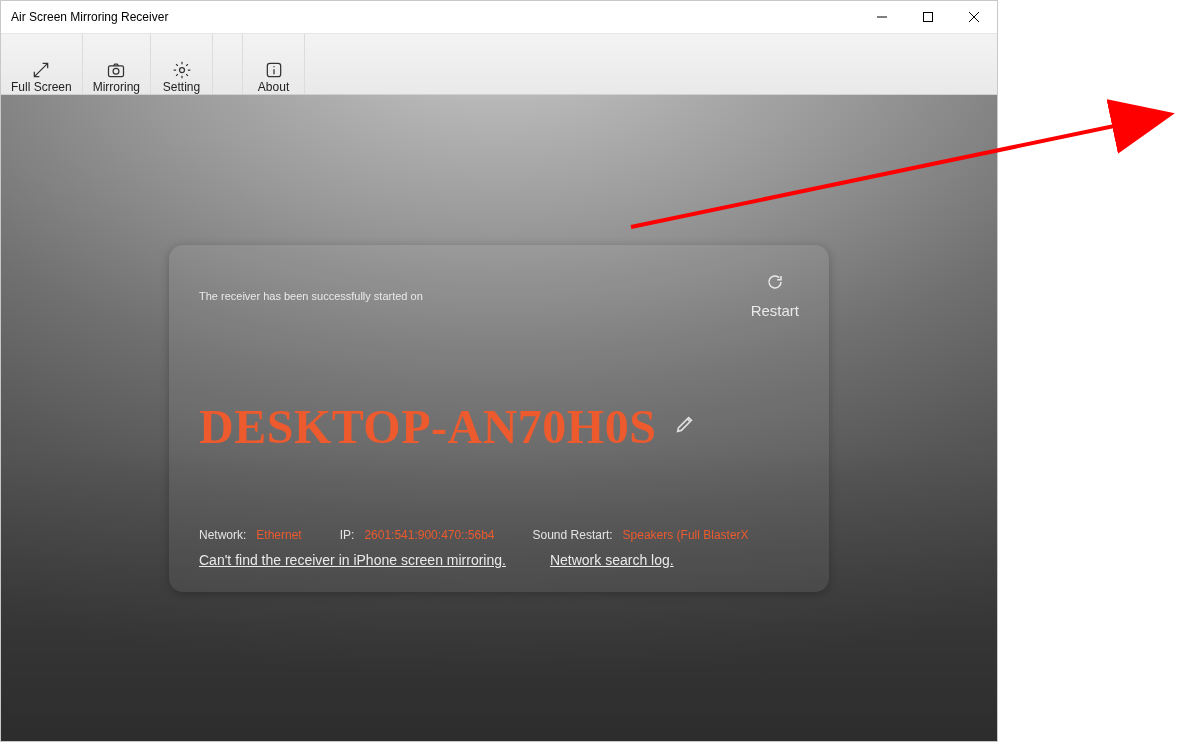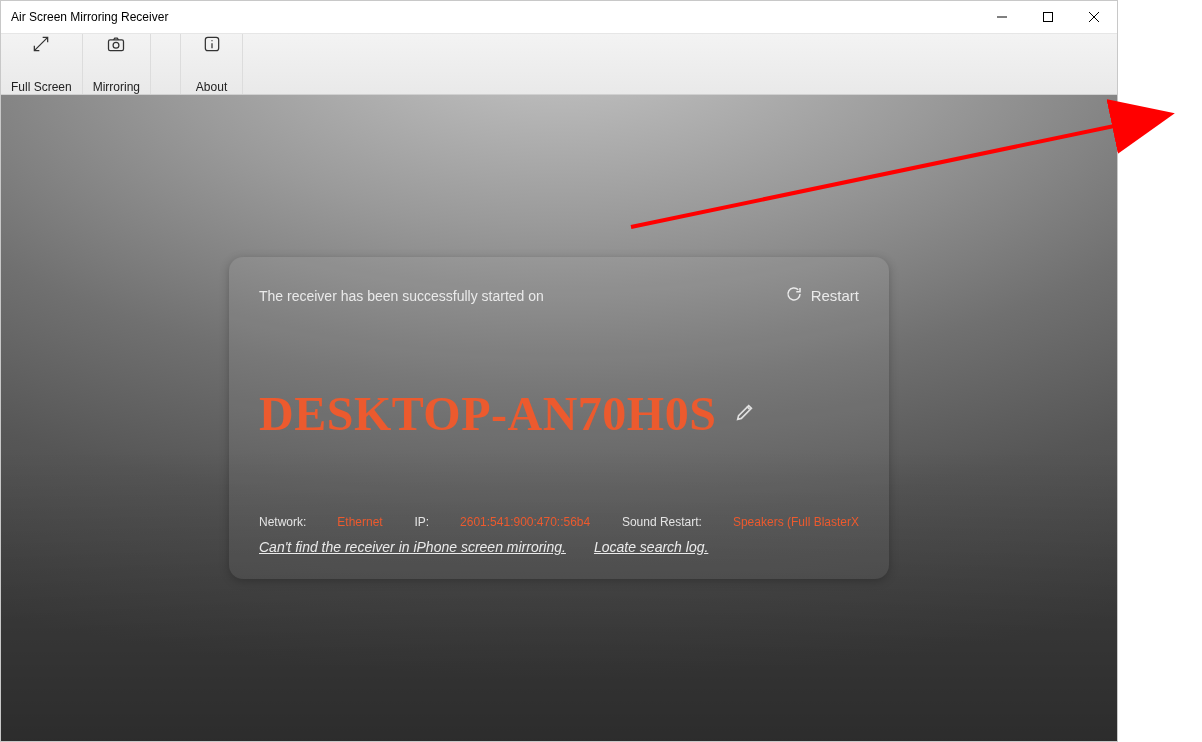--- a/index.html
+++ b/index.html
@@ -1,18 +1,18 @@
 <!DOCTYPE html>
 <html><head>
 <meta charset="utf-8">
 <style>
   * { box-sizing: border-box; margin: 0; padding: 0; }
   html, body { width: 1202px; height: 742px; font-family: "Segoe UI", Tahoma, sans-serif; overflow: hidden; }
   .window {
-    width: 1118px; height: 742px;
+    width: 998px; height: 742px;
     border: 1px solid #c8c8c8;
     background: #fff;
     display: flex; flex-direction: column;
   }
   
   .titlebar {
     height: 32px;
     display: flex; align-items: center;
     background: #fff;
     font-size: 12px;
@@ -29,21 +29,21 @@
   .win-btn svg { width: 10px; height: 10px; stroke: #000; stroke-width: 1; fill: none; }
   
   .toolbar {
     height: 62px;
     display: flex; align-items: stretch;
     background: linear-gradient(to bottom, #f3f3f3, #e9e9e9);
     border-top: 1px solid #e6e6e6;
     border-bottom: 1px solid #d0d0d0;
   }
   .tool-item {
-    display: flex; flex-direction: column; align-items: center; justify-content: space-between;
+    display: flex; flex-direction: column; align-items: center; justify-content: flex-end;
     padding: 0 10px;
     font-size: 12px;
     color: #222;
     border-right: 1px solid #dcdcdc;
     min-width: 62px;
   }
   .tool-item:last-child { border-right: none; }
   .tool-item .ticon { width: 20px; height: 20px; display:flex; align-items:center; justify-content:center; }
   .tool-item .ticon svg { width: 20px; height: 20px; stroke:#333; fill:none; stroke-width:1.5; }
   .tool-gap { width: 30px; border-right: 1px solid #dcdcdc; }
@@ -69,24 +69,24 @@
     background: rgba(255,255,255,0.06);
     border-radius: 14px;
     padding: 28px 30px 24px 30px;
     color: #e8e8e8;
     box-shadow: 0 2px 10px rgba(0,0,0,0.25);
     z-index: 2;
   }
   .card-top {
     display: flex; justify-content: space-between; align-items: center;
   }
-  .status-text { font-size: 14px; color: #eaeaea; }
+  .status-text { font-size: 11px; color: #eaeaea; }
   .restart {
     display: flex; align-items: center; gap: 8px;
-    font-size: 15px; color: #eaeaea;
+    font-size: 15px; color: #eaeaea; flex-direction: column;
   }
   .restart svg { width:18px; height:18px; stroke:#eaeaea; fill:none; stroke-width:2; }
   .device-row {
     margin-top: 80px;
     display: flex; align-items: center; gap: 18px;
   }
   .device-name {
     font-size: 48px;
     font-weight: 800;
     color: #ec5a2e;
@@ -96,28 +96,27 @@
   }
   .edit-icon svg { width:22px; height:22px; stroke:#e0e0e0; fill:none; stroke-width:1.8; }
   .info-row {
     margin-top: 74px;
     display: flex; align-items: baseline; flex-wrap: nowrap;
     font-size: 12px;
     gap: 10px;
     white-space: nowrap;
   }
   .info-row .lbl { color: #e4e4e4; }
-  .info-row .val { color: #ec5a2e; margin-left: 21px; }
+  .info-row .val { color: #ec5a2e; }
   .info-row .gap { width: 18px; display:inline-block; }
   .links-row {
     margin-top: 10px;
     font-size: 14px;
-    display: flex; gap: 28px;
+    display: flex; gap: 44px;
     color: #eaeaea;
-    font-style: italic;
   }
   .links-row span { text-decoration: underline; }
   
   .arrow {
     position: absolute;
     pointer-events: none;
     z-index: 5;
   }
 </style>
 </head>
@@ -157,20 +156,29 @@
     </div>
     <div class="tool-item">
       <span class="ticon">
         <svg viewBox="0 0 24 24">
             <rect x="3" y="7" width="18" height="13" rx="2"></rect>
             <circle cx="12" cy="13.5" r="3.5"></circle>
             <path d="M9 7l1.5-2h3L15 7"></path>
           </svg>
       </span>
       <span>Mirroring</span>
+    </div>
+    <div class="tool-item">
+      <span class="ticon">
+        <svg viewBox="0 0 24 24">
+            <circle cx="12" cy="12" r="3"></circle>
+            <path d="M12 2v3M12 19v3M2 12h3M19 12h3M4.9 4.9l2.1 2.1M17 17l2.1 2.1M19.1 4.9L17 7M7 17l-2.1 2.1"></path>
+          </svg>
+      </span>
+      <span>Setting</span>
     </div>
     <div class="tool-gap"></div>
     <div class="tool-item" style="border-right:1px solid #dcdcdc;">
       <span class="ticon">
         <svg viewBox="0 0 24 24">
             <rect x="4" y="4" width="16" height="16" rx="3"></rect>
             <line x1="12" y1="11" x2="12" y2="17"></line>
             <circle cx="12" cy="8" r="0.8" fill="#333" stroke="none"></circle>
           </svg>
       </span>
@@ -210,21 +218,21 @@
         <span class="gap"></span>
         <span class="lbl">IP:</span>
         <span class="val">2601:541:900:470::56b4</span>
         <span class="gap"></span>
         <span class="lbl">Sound Restart:</span>
         <span class="val">Speakers (Full BlasterX </span>
       </div>
 
       <div class="links-row">
         <span>Can't find the receiver in iPhone screen mirroring.</span>
-        <span>Locate search log.</span>
+        <span>Network search log.</span>
       </div>
     </div>
 
     <svg class="arrow" style="left:0; top:0;" width="1202" height="742" viewBox="0 0 1202 742">
       <defs>
         <marker id="ah" markerWidth="16" markerHeight="14" refX="14" refY="7" orient="auto">
           <polygon points="0,0 16,7 0,14" fill="#ff0000"></polygon>
         </marker>
       </defs>
       <line x1="630" y1="132" x2="1166" y2="20" stroke="#ff0000" stroke-width="4" marker-end="url(#ah)"></line>

